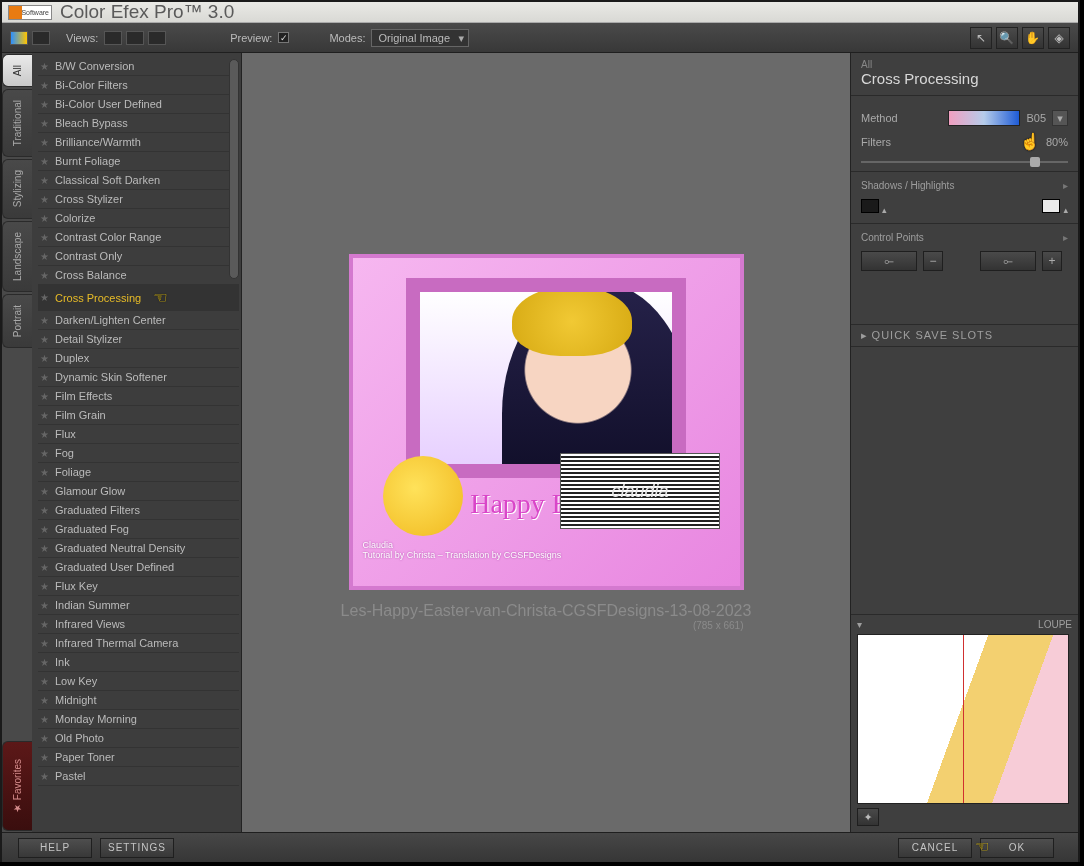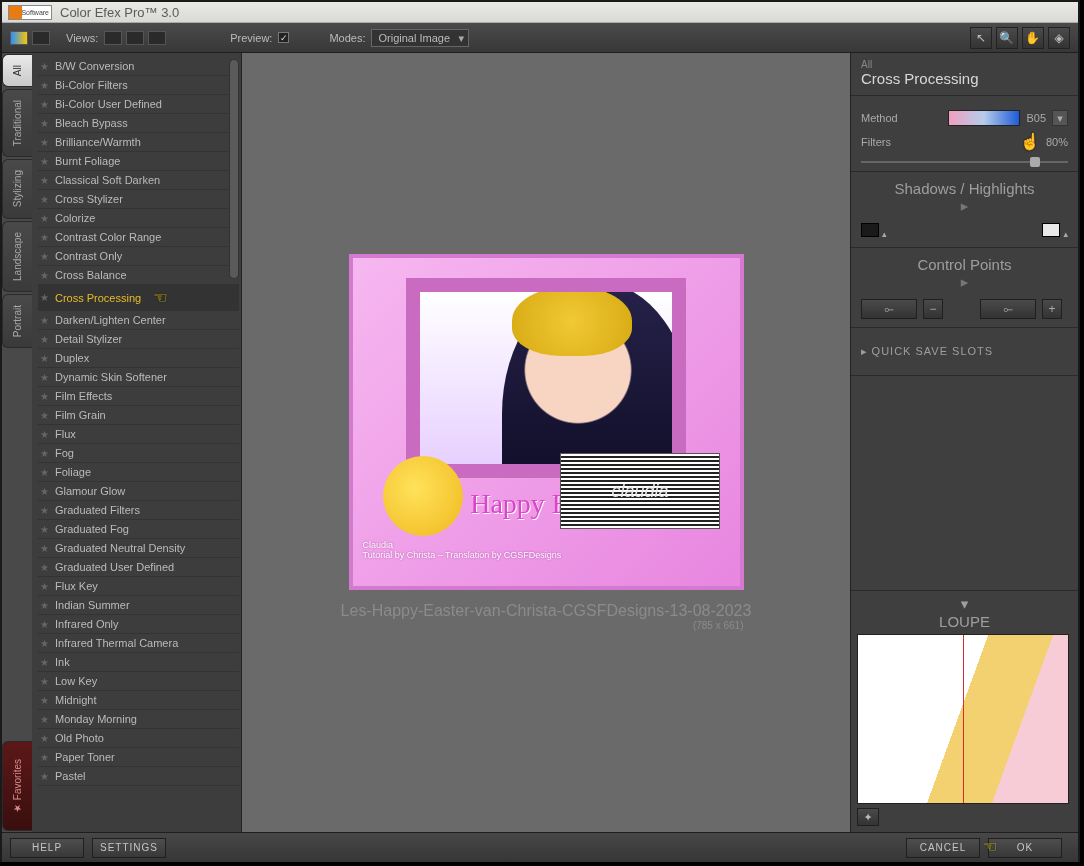--- a/index.html
+++ b/index.html
@@ -2,21 +2,21 @@
 <html><head>
 <meta charset="utf-8">
 <style>
   * { box-sizing: border-box; margin: 0; padding: 0; font-family: "Segoe UI", Arial, sans-serif; }
   body { width: 1084px; height: 866px; background: #000; overflow: hidden; }
   .app { width: 1080px; height: 862px; border: 2px solid #1a1a1a; background: #494949; position: relative; }
 
   
   .titlebar { height: 21px; background: linear-gradient(#e9e9e5, #d9d9d5); display: flex; align-items: center; gap: 8px; padding: 0 6px; border-bottom: 1px solid #aaa; }
   .logo { width: 44px; height: 15px; background: linear-gradient(90deg, #e87b12 0 30%, #fff 30% 100%); border: 1px solid #888; font-size: 7px; color: #444; display: flex; align-items: center; justify-content: flex-end; padding-right: 2px; }
-  .title { font-size: 13px; color: #5a5a5a; }
+  .title { font-size: 19px; color: #5a5a5a; }
 
   
   .toolstrip { height: 30px; background: linear-gradient(#4a4a4a, #383838); display: flex; align-items: center; color: #bbb; font-size: 11px; padding: 0 8px; border-bottom: 1px solid #1f1f1f; }
   .iconbox { width: 18px; height: 14px; border: 1px solid #555; margin-right: 4px; }
   .iconflat { background: #2a2a2a; }
   .iconfill { background: linear-gradient(90deg,#2b90ff,#ffc400); }
   .toolstrip .lbl { margin: 0 6px 0 12px; }
   .check { width: 11px; height: 11px; border: 1px solid #777; display: inline-flex; align-items: center; justify-content: center; font-size: 9px; background: #222; color: #ddd; }
   .dropdown { background: #333; border: 1px solid #666; color: #bbb; font-size: 11px; padding: 2px 18px 2px 6px; position: relative; }
   .dropdown::after { content: "▾"; position: absolute; right: 4px; top: 2px; color: #aaa; }
@@ -66,32 +66,32 @@
   .panelsec { padding: 8px 10px; border-top: 1px solid #2a2a2a; }
   .row { display: flex; align-items: center; justify-content: space-between; margin: 6px 0; }
   .method-swatch { width: 72px; height: 16px; background: linear-gradient(90deg,#f19fc0,#b5ccea,#1e5bd6); border: 1px solid #222; }
   .method { display: flex; align-items: center; gap: 6px; }
   .sel { width: 16px; height: 16px; background: #555; border: 1px solid #333; display: flex; align-items: center; justify-content: center; color: #aaa; }
   .hand { color: #ffd400; text-shadow: 0 0 2px #000; font-size: 16px; }
   .slider { height: 2px; background: #666; margin-top: 10px; position: relative; }
   .slider .knob { position: absolute; right: 28px; top: -4px; width: 10px; height: 10px; background: #aaa; border-radius: 2px; }
   .shadow-thumb { width: 18px; height: 14px; background: #1a1a1a; border: 1px solid #000; display: inline-block; }
   .highlight-thumb { width: 18px; height: 14px; background: #eaeaea; border: 1px solid #000; display: inline-block; }
-  .sectitle { display: flex; align-items: center; justify-content: space-between; color: #9e9e9e; font-size: 15px; flex-direction: column; }
+  .sectitle { display: flex; align-items: center; justify-content: space-between; color: #9e9e9e; font-size: 10px; }
   .sectitle .arrow { color: #777; }
   .cpbtn { width: 56px; height: 20px; background: linear-gradient(#4a4a4a,#333); border: 1px solid #1f1f1f; margin-right: 6px; display: inline-flex; align-items: center; justify-content: center; color: #aaa; font-size: 12px; }
-  .quicksave { padding: 17px 10px; color: #9e9e9e; border-top: 1px solid #2a2a2a; border-bottom: 1px solid #2a2a2a; letter-spacing: 1px; }
+  .quicksave { padding: 4px 10px; color: #9e9e9e; border-top: 1px solid #2a2a2a; border-bottom: 1px solid #2a2a2a; letter-spacing: 1px; margin-top: 45px; }
   .right .stretch { flex: 1; }
   .loupesec { border-top: 1px solid #2a2a2a; padding: 4px 6px 6px; }
   .loupe { width: 212px; height: 170px; background: linear-gradient(110deg,#fff 0 48%, #f3d070 48% 72%, #f7ccd7 72% 100%); position: relative; border: 1px solid #222; margin-top: 4px; }
   .loupe .split { position: absolute; left: 50%; top: 0; bottom: 0; width: 1px; background: #d03030; }
   .loupe-tool { width: 22px; height: 18px; background: linear-gradient(#494949,#333); border: 1px solid #1f1f1f; margin-top: 4px; display: flex; align-items: center; justify-content: center; color: #bbb; font-size: 11px; }
 
   
-  .bottom { height: 30px; background: linear-gradient(#474747,#363636); display: flex; align-items: center; padding: 0 8px; border-top: 1px solid #1f1f1f; }
+  .bottom { height: 30px; background: linear-gradient(#474747,#363636); display: flex; align-items: center; padding: 0 16px; border-top: 1px solid #1f1f1f; }
   .btn { height: 20px; min-width: 74px; background: linear-gradient(#4e4e4e,#383838); border: 1px solid #1f1f1f; color: #c5c5c5; font-size: 10px; letter-spacing: 1px; display: flex; align-items: center; justify-content: center; margin-right: 8px; cursor: pointer; }
   .bottom .flex-sp { flex: 1; }
 </style>
 </head>
 <body>
 
 <div class="app">
 
   <div class="titlebar">
     <div class="logo">Software</div>
@@ -255,21 +255,21 @@
           <div class="filter">
             <span class="star">★</span>
             <span>Flux Key</span>
           </div>
           <div class="filter">
             <span class="star">★</span>
             <span>Indian Summer</span>
           </div>
           <div class="filter">
             <span class="star">★</span>
-            <span>Infrared Only</span>
+            <span>Infrared Views</span>
           </div>
           <div class="filter">
             <span class="star">★</span>
             <span>Infrared Thermal Camera</span>
           </div>
           <div class="filter">
             <span class="star">★</span>
             <span>Ink</span>
           </div>
           <div class="filter">

